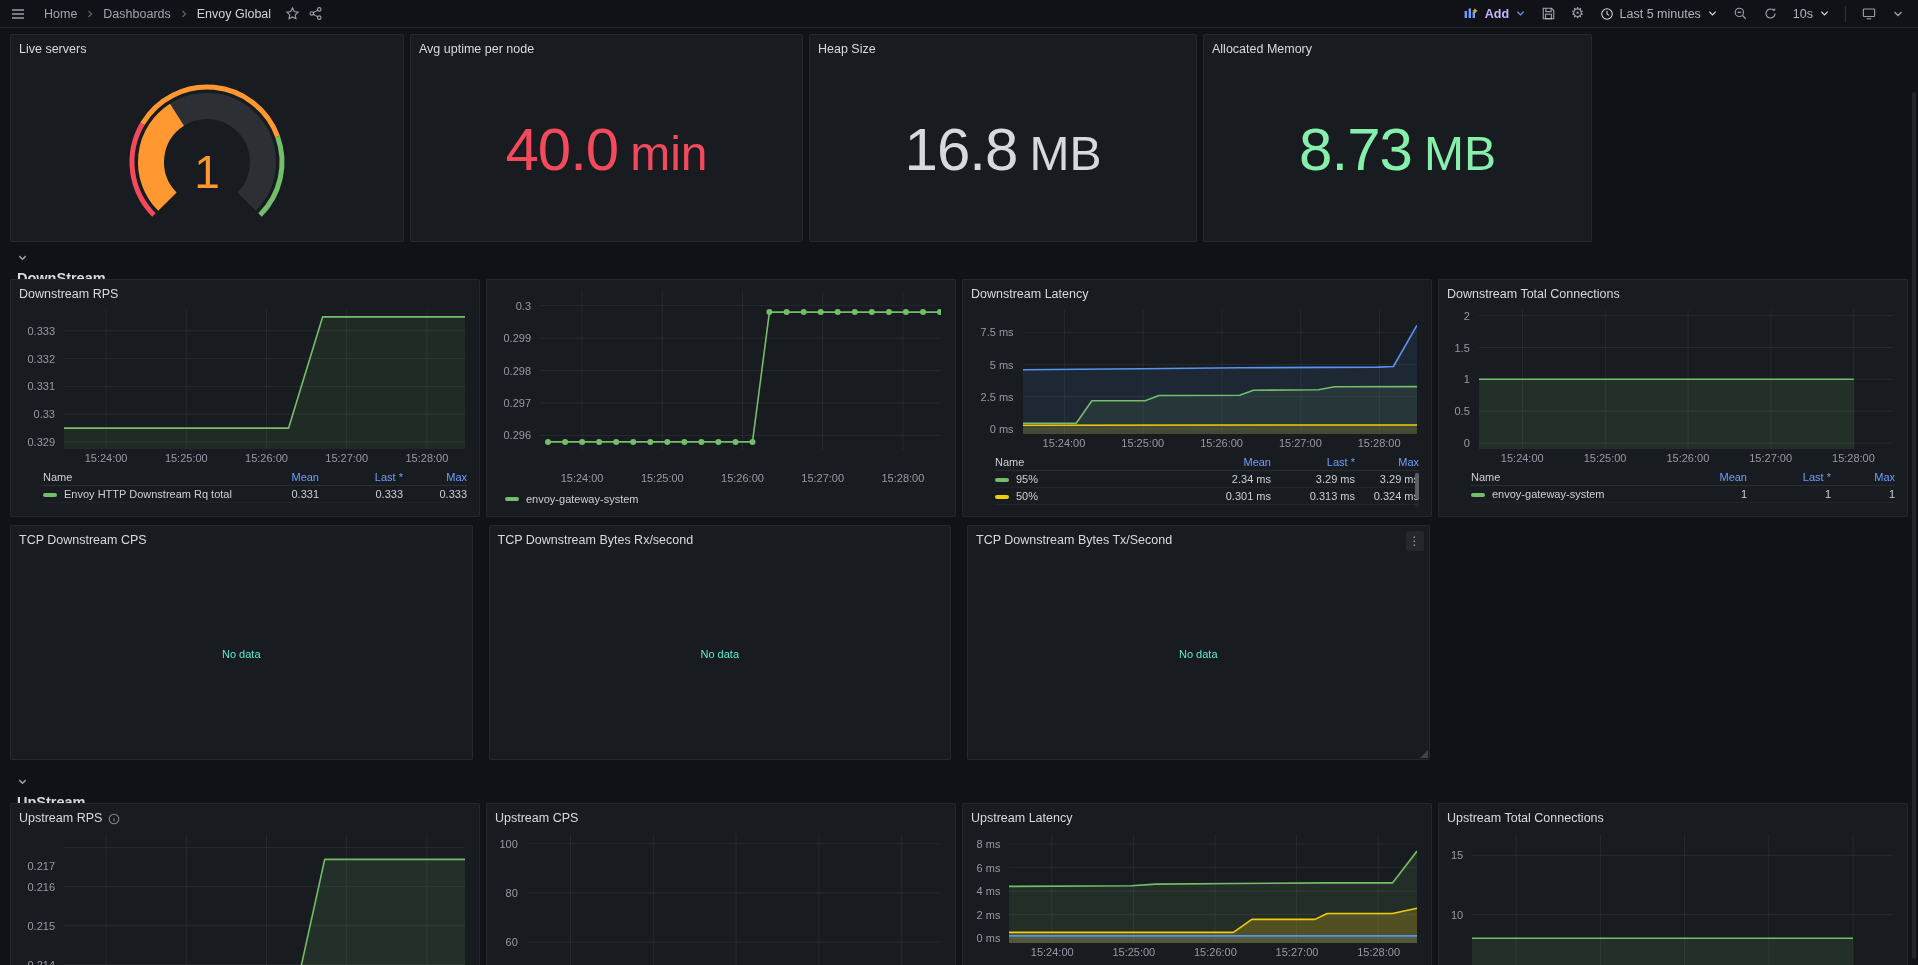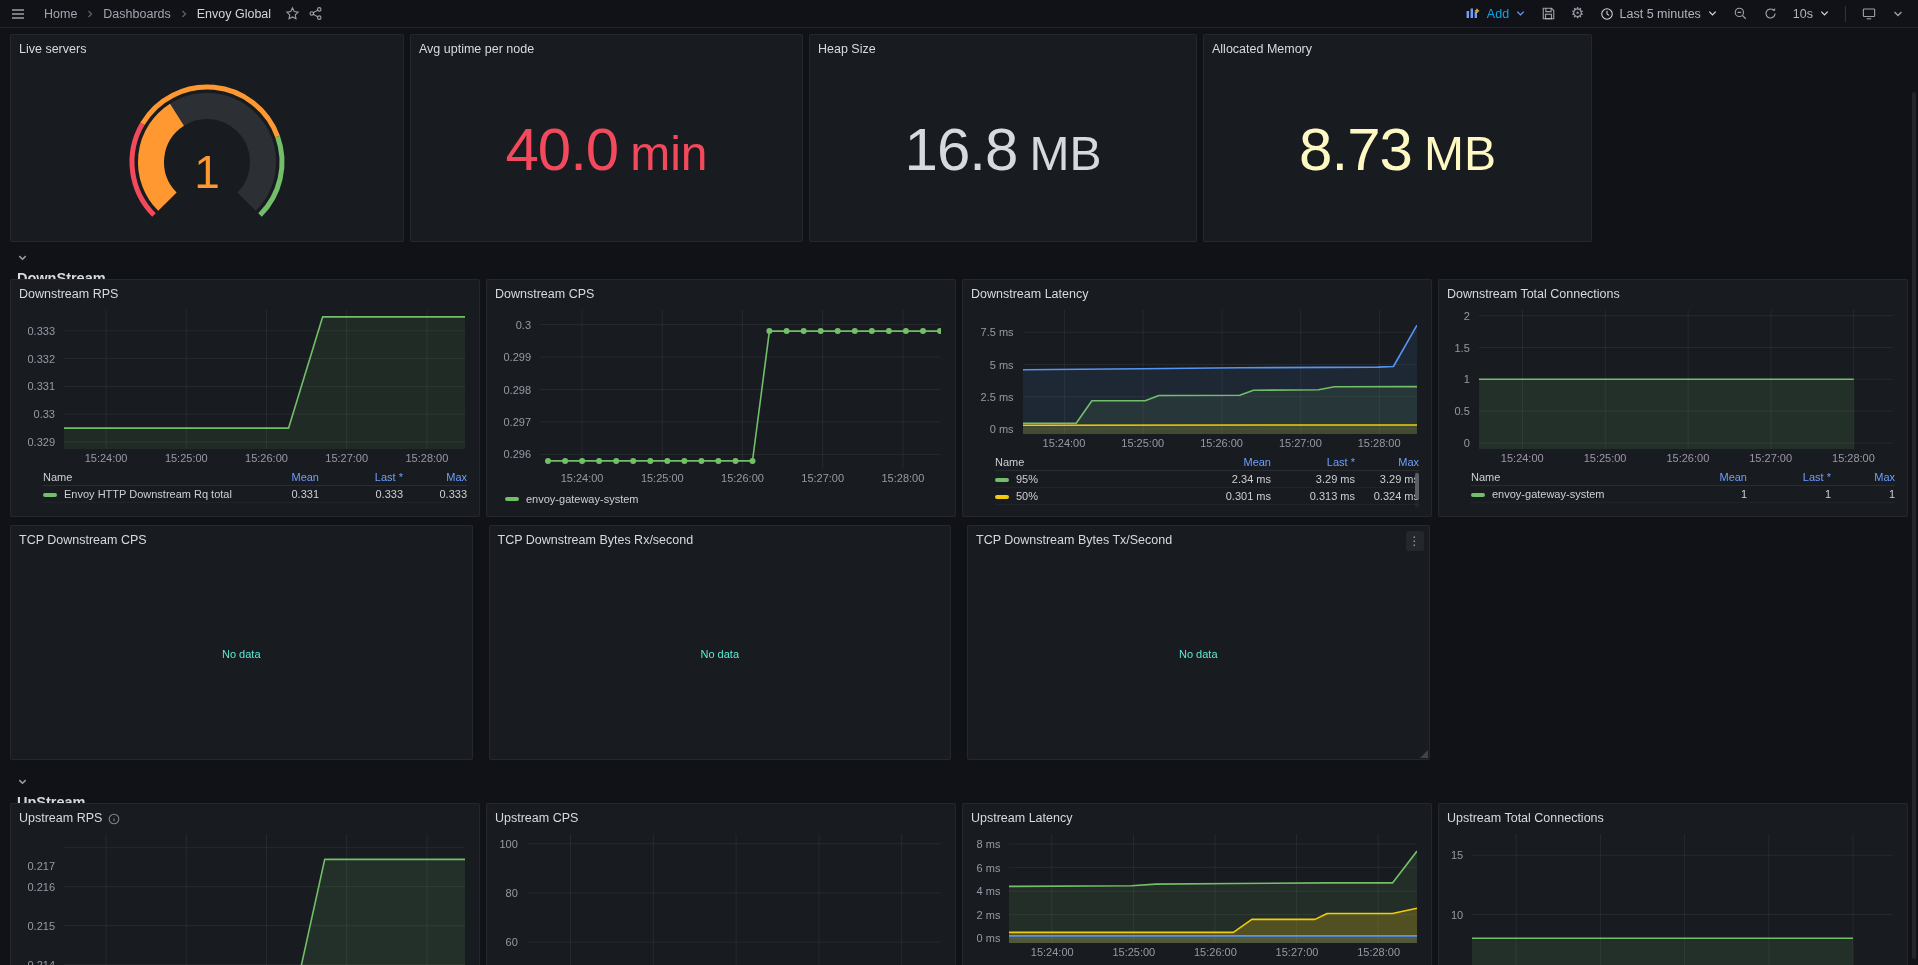--- a/index.html
+++ b/index.html
@@ -21,21 +21,21 @@
   .nav-right { gap:15px; }
   .icon-btn { display:flex; align-items:center; justify-content:center; color:rgba(204,204,220,0.75); cursor:pointer; }
   .icon-btn svg { display:block; }
   .hamburger { margin-right:10px; }
   .crumb { font-size:12.5px; color:rgba(204,204,220,0.78); cursor:pointer; }
   .crumb.current { color:rgba(220,222,230,0.95); }
   .crumb-sep { color:rgba(204,204,220,0.40); display:flex; }
   .nav-group { display:flex; align-items:center; gap:6px; cursor:pointer; }
   .nav-label { font-size:12.5px; color:rgba(204,204,220,0.85); white-space:nowrap; }
   .add-group { color:#6E9FFF; }
-  .add-group .nav-label { color:#0ea5e9; font-weight:400; }
+  .add-group .nav-label { color:#c4b5fd; font-weight:700; }
   .nav-divider { width:1px; height:16px; background:rgba(204,204,220,0.18); }
   
   .content { position:absolute; top:28px; left:0; right:0; padding:6px 10px 0; }
   .row-stats { display:grid; grid-template-columns:394px 393px 388px 389px; gap:6px; height:208px; }
   .section-row { display:flex; align-items:flex-start; gap:7px; height:20px; margin:10px 0 7px 7px; cursor:pointer;flex-direction:column; }
   .section-row .chev { color:rgba(204,204,220,0.75); display:flex; }
   .section-title { font-size:14.5px; font-weight:700; color:#D8D9DA; }
   .row-4col { display:grid; grid-template-columns:repeat(4,1fr); gap:6px; height:238px; }
   .row-tcp { margin-top:8px; display:grid; grid-template-columns:repeat(4,1fr); gap:16px; height:235px; }
   .sec-up { margin-top:16px; }
@@ -217,21 +217,21 @@
             <div class="v">16.8</div>
             <div class="u">MB</div>
           </div>
         </div>
     </section>
     <section class="panel">
       <h2 class="p-title">
           <span>Allocated Memory</span>
         </h2>
       <div class="chart center">
-          <div class="stat" style="color: #fef9c3;">
+          <div class="stat" style="color: #86efac;">
             <div class="v">8.73</div>
             <div class="u">MB</div>
           </div>
         </div>
     </section>
   </div>
 
   <div class="section-row">
     <span class="chev">
       <svg width="11" height="11" viewBox="0 0 12 12">
@@ -288,23 +288,20 @@
                 <span>Envoy HTTP Downstream Rq total</span>
               </div>
               <div class="num">0.331</div>
               <div class="num">0.333</div>
               <div class="num">0.333</div>
             </div>
           </div>
         </div>
     </section>
     <section class="panel">
-      <h2 class="p-title">
-          <span>Downstream CPS</span>
-        </h2>
       <div class="chart">
           <div class="plot" style="margin-left: 45px;">
             <svg width="401" height="159">
               <line x1="42.1" y1="0" x2="42.1" y2="159" stroke="rgba(204,204,220,0.08)" stroke-width="1"></line>
               <line x1="122.3" y1="0" x2="122.3" y2="159" stroke="rgba(204,204,220,0.08)" stroke-width="1"></line>
               <line x1="202.5" y1="0" x2="202.5" y2="159" stroke="rgba(204,204,220,0.08)" stroke-width="1"></line>
               <line x1="282.7" y1="0" x2="282.7" y2="159" stroke="rgba(204,204,220,0.08)" stroke-width="1"></line>
               <line x1="362.9" y1="0" x2="362.9" y2="159" stroke="rgba(204,204,220,0.08)" stroke-width="1"></line>
               <line x1="0" y1="144.4" x2="401" y2="144.4" stroke="rgba(204,204,220,0.08)" stroke-width="1"></line>
               <line x1="0" y1="111.9" x2="401" y2="111.9" stroke="rgba(204,204,220,0.08)" stroke-width="1"></line>

